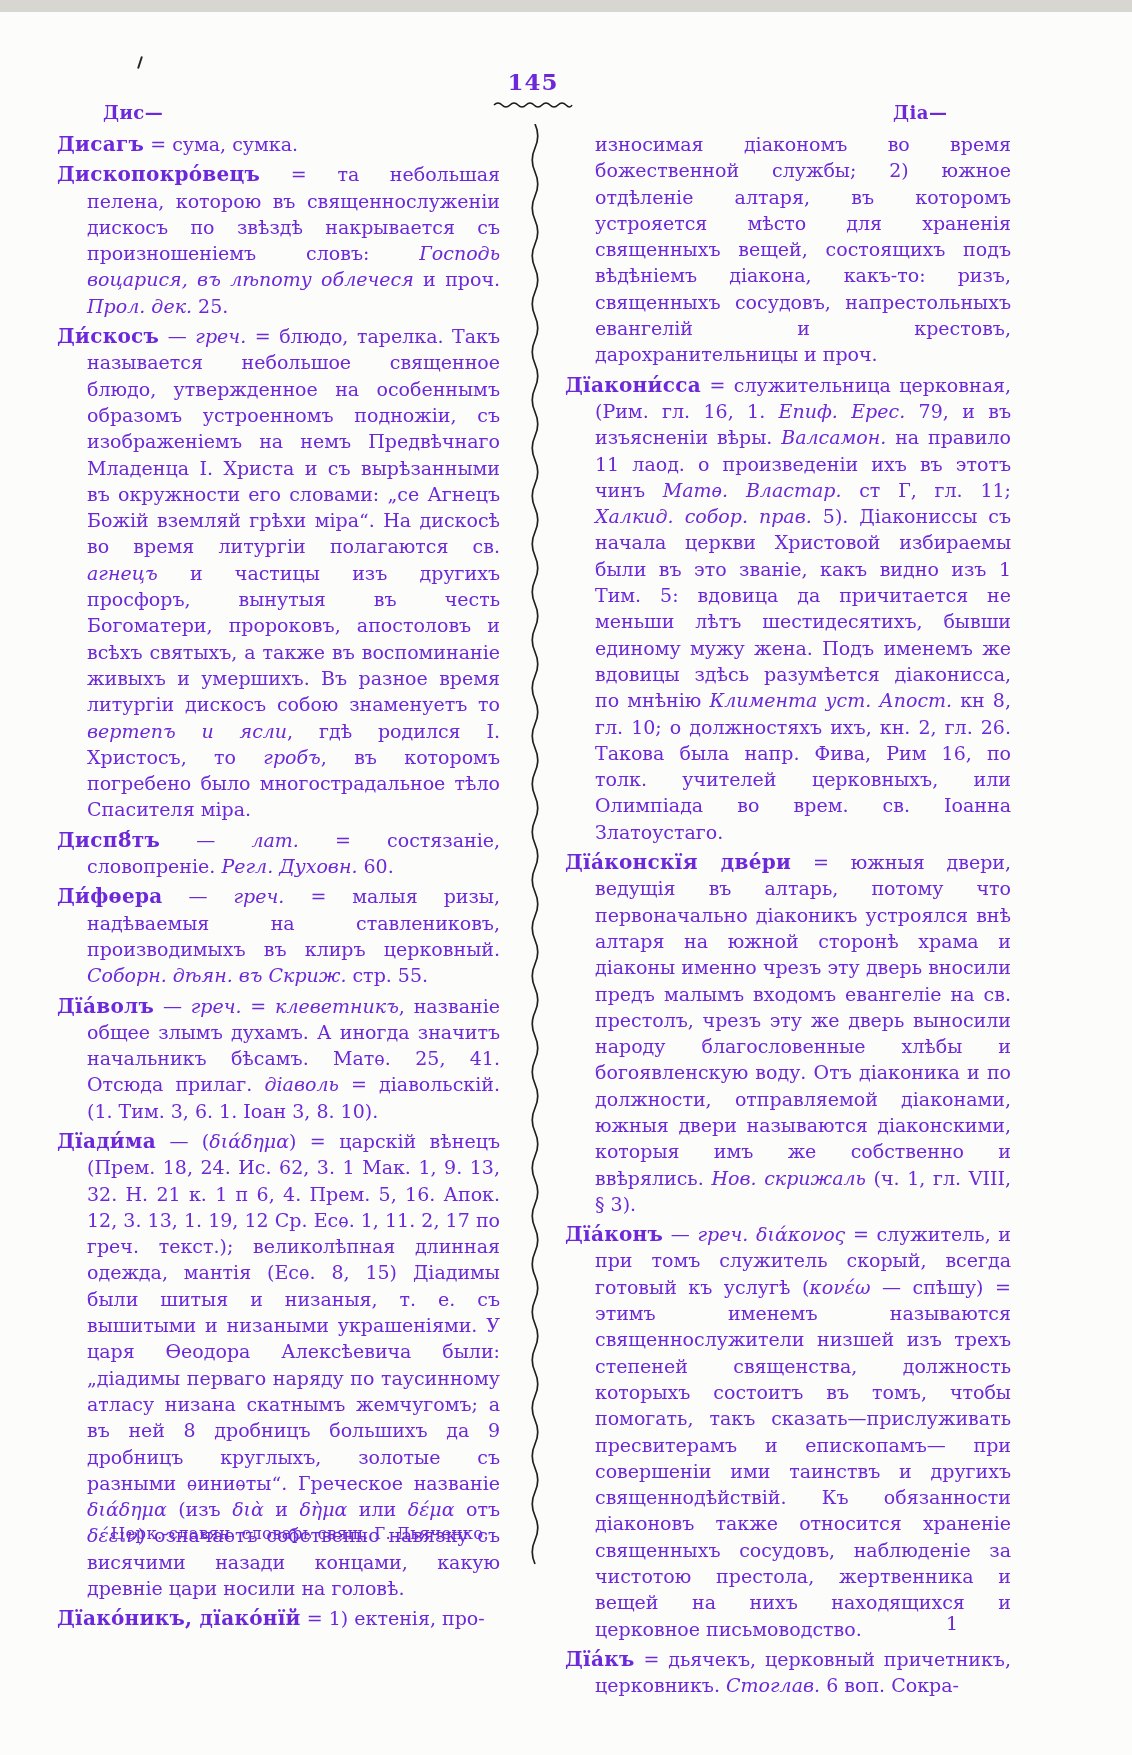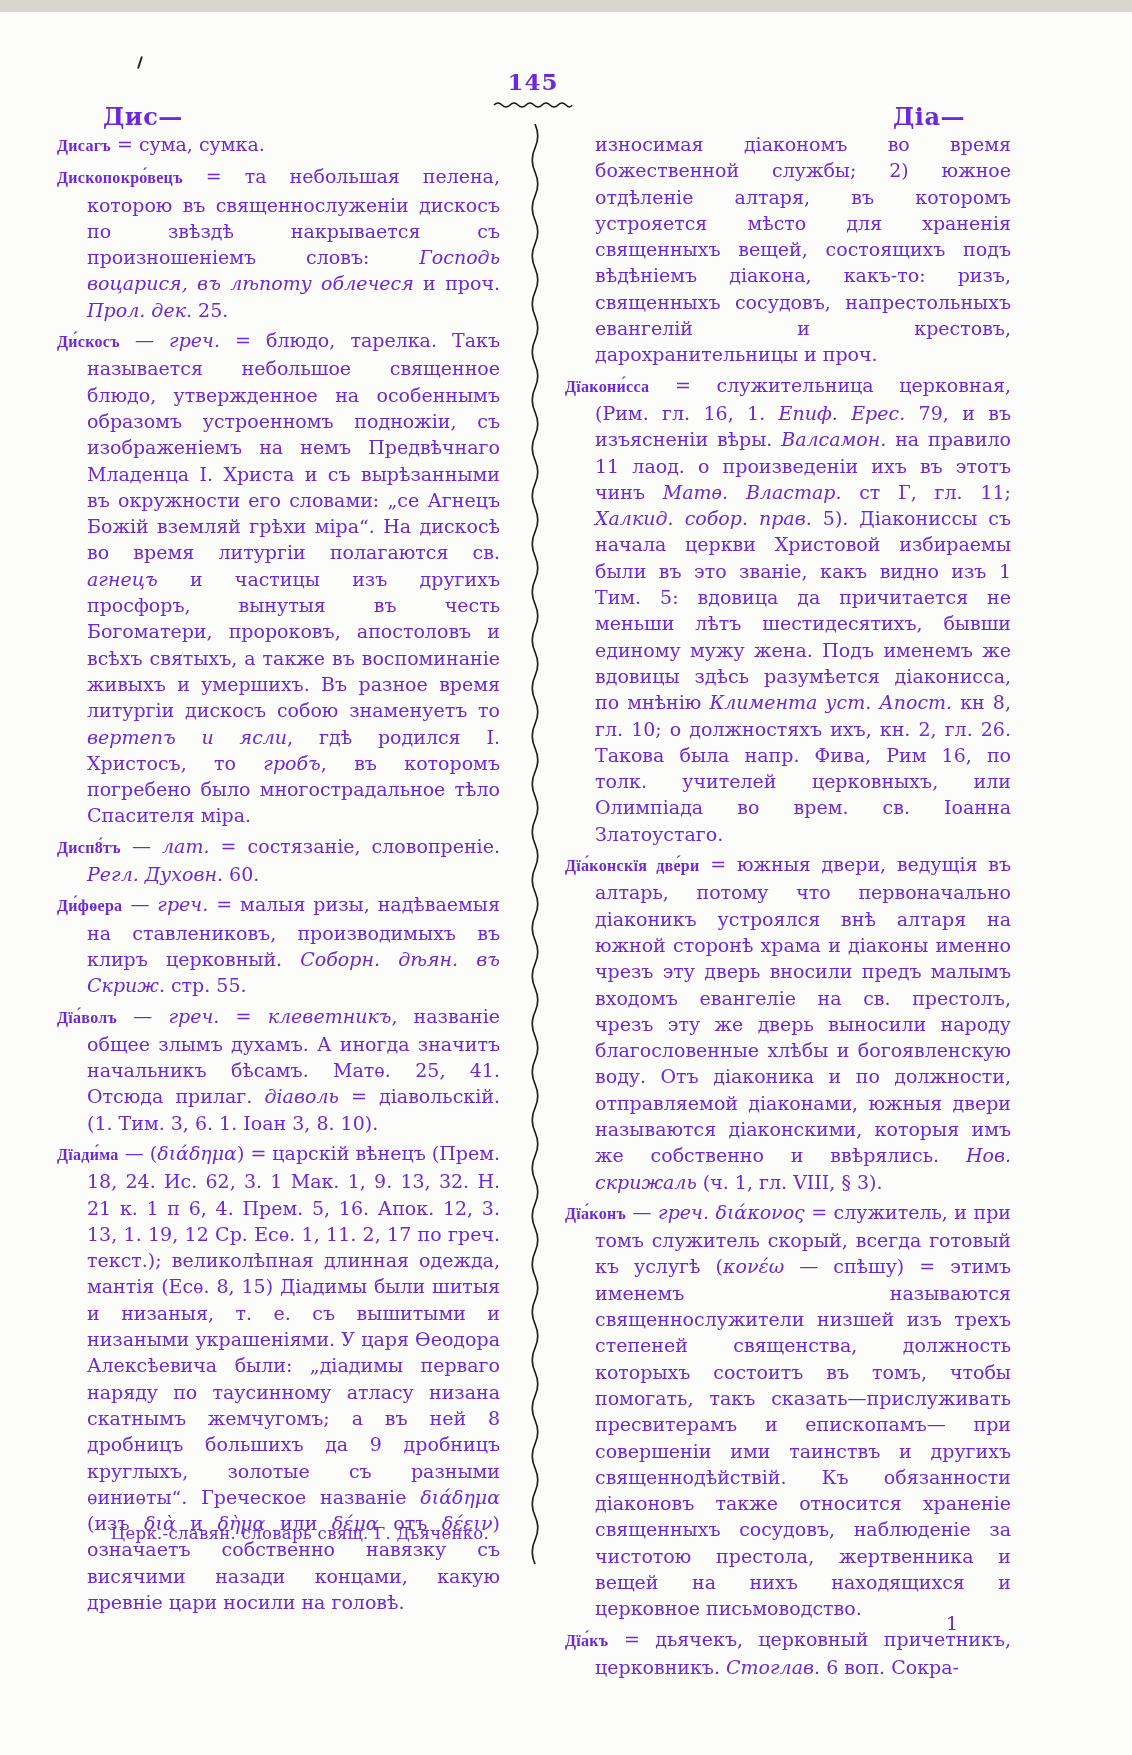--- a/index.html
+++ b/index.html
@@ -5,33 +5,33 @@
   html,body{margin:0;padding:0;background:#d8d6d0;}
   .page{
     position:relative;width:1132px;height:1755px;margin:12px auto;
     background:#fcfcfa;color:#6d28d9;overflow:hidden;
     font-family:"DejaVu Serif","Liberation Serif",serif;
   }
   
   .page-number{position:absolute;top:56px;left:478px;width:110px;text-align:center;
     font-size:23px;font-weight:bold;letter-spacing:1px;}
   .wavy-rule{position:absolute;top:88px;left:492px;}
-  .runhead{position:absolute;top:90px;font-size:24px;font-weight:bold;letter-spacing:.5px;}
+  .runhead{position:absolute;top:90px;font-size:18px;font-weight:bold;letter-spacing:.5px;}
   .runhead.left{left:103px;}
   .runhead.right{left:893px;}
   .scan-artifact{position:absolute;top:44px;left:139px;width:2px;height:13px;
     background:#2a2722;transform:rotate(18deg);border-radius:1px;}
   
   .column{position:absolute;top:119px;font-size:19px;line-height:26.3px;text-align:justify;}
   .column.left{left:57px;width:443px;}
   .column.right{left:565px;width:446px;}
   .divider{position:absolute;top:112px;left:527px;}
   .entry{margin:0 0 4px 0;padding-left:30px;text-indent:-30px;}
   .entry.cont{text-indent:0;}
-  .s-h{font-weight:bold;font-size:16px;letter-spacing:.3px;font-family:Liberation Serif, serif;}
+  .s-h{font-weight:bold;font-size:20px;letter-spacing:.3px;}
   .s-i,.s-g{font-style:italic;}
   
   .imprint{position:absolute;top:1512px;left:80px;width:440px;text-align:center;
     font-size:16.5px;letter-spacing:.3px;}
   .signature{position:absolute;top:1600px;left:946px;font-size:19px;}
 </style>
 </head>
 <body>
 
 <div class="page">
@@ -52,20 +52,21 @@
   </svg>
 
   <div class="column left" id="col-left">
       <p class="entry"><span class="s-h">Дисагъ</span><span class="s-n"> = сума, сумка.</span></p>
       <p class="entry"><span class="s-h">Дископокро́вецъ</span><span class="s-n"> = та небольшая пелена, которою въ священнослуженіи дискосъ по звѣздѣ накрывается съ произношеніемъ словъ: </span><span class="s-i">Господь воцарися, въ лѣпоту облечеся</span><span class="s-n"> и проч. </span><span class="s-i">Прол. дек.</span><span class="s-n"> 25.</span></p>
       <p class="entry"><span class="s-h">Ди́скосъ</span><span class="s-n"> — </span><span class="s-i">греч.</span><span class="s-n"> = блюдо, тарелка. Такъ называется небольшое священное блюдо, утвержденное на особеннымъ образомъ устроенномъ подножіи, съ изображеніемъ на немъ Предвѣчнаго Младенца І. Христа и съ вырѣзанными въ окружности его словами: „се Агнецъ Божій вземляй грѣхи міра“. На дискосѣ во время литургіи полагаются св. </span><span class="s-i">агнецъ</span><span class="s-n"> и частицы изъ другихъ просфоръ, вынутыя въ честь Богоматери, пророковъ, апостоловъ и всѣхъ святыхъ, а также въ воспоминаніе живыхъ и умершихъ. Въ разное время литургіи дискосъ собою знаменуетъ то </span><span class="s-i">вертепъ и ясли</span><span class="s-n">, гдѣ родился І. Христосъ, то </span><span class="s-i">гробъ</span><span class="s-n">, въ которомъ погребено было многострадальное тѣло Спасителя міра.</span></p>
       <p class="entry"><span class="s-h">Дисп8́тъ</span><span class="s-n"> — </span><span class="s-i">лат.</span><span class="s-n"> = состязаніе, словопреніе. </span><span class="s-i">Регл. Духовн.</span><span class="s-n"> 60.</span></p>
       <p class="entry"><span class="s-h">Ди́фѳера</span><span class="s-n"> — </span><span class="s-i">греч.</span><span class="s-n"> = малыя ризы, надѣваемыя на ставлениковъ, производимыхъ въ клиръ церковный. </span><span class="s-i">Соборн. дѣян. въ Скриж.</span><span class="s-n"> стр. 55.</span></p>
       <p class="entry"><span class="s-h">Дїа́волъ</span><span class="s-n"> — </span><span class="s-i">греч.</span><span class="s-n"> = </span><span class="s-i">клеветникъ</span><span class="s-n">, названіе общее злымъ духамъ. А иногда значитъ начальникъ бѣсамъ. Матѳ. 25, 41. Отсюда прилаг. </span><span class="s-i">діаволь</span><span class="s-n"> = діавольскій. (1. Тим. 3, 6. 1. Іоан 3, 8. 10).</span></p>
       <p class="entry"><span class="s-h">Дїади́ма</span><span class="s-n"> — (</span><span class="s-g">διάδημα</span><span class="s-n">) = царскій вѣнецъ (Прем. 18, 24. Ис. 62, 3. 1 Мак. 1, 9. 13, 32. Н. 21 к. 1 п 6, 4. Прем. 5, 16. Апок. 12, 3. 13, 1. 19, 12 Ср. Есѳ. 1, 11. 2, 17 по греч. текст.); великолѣпная длинная одежда, мантія (Есѳ. 8, 15) Діадимы были шитыя и низаныя, т. е. съ вышитыми и низаными украшеніями. У царя Ѳеодора Алексѣевича были: „діадимы перваго наряду по таусинному атласу низана скатнымъ жемчугомъ; а въ ней 8 дробницъ большихъ да 9 дробницъ круглыхъ, золотые съ разными ѳиниѳты“. Греческое названіе </span><span class="s-g">διάδημα</span><span class="s-n"> (изъ </span><span class="s-g">διὰ</span><span class="s-n"> и </span><span class="s-g">δὴμα</span><span class="s-n"> или </span><span class="s-g">δέμα</span><span class="s-n"> отъ </span><span class="s-g">δέειν</span><span class="s-n">) означаетъ собственно навязку съ висячими назади концами, какую древніе цари носили на головѣ.</span></p>
+      <p class="entry"><span class="s-h">Дїако́никъ, дїако́нїй</span><span class="s-n"> = 1) ектенія, про-</span></p>
     </div>
   <div class="column right" id="col-right">
       <p class="entry cont"><span class="s-n">износимая діакономъ во время божественной службы; 2) южное отдѣленіе алтаря, въ которомъ устрояется мѣсто для храненія священныхъ вещей, состоящихъ подъ вѣдѣніемъ діакона, какъ-то: ризъ, священныхъ сосудовъ, напрестольныхъ евангелій и крестовъ, дарохранительницы и проч.</span></p>
       <p class="entry"><span class="s-h">Дїакони́сса</span><span class="s-n"> = служительница церковная, (Рим. гл. 16, 1. </span><span class="s-i">Епиф. Ерес.</span><span class="s-n"> 79, и въ изъясненіи вѣры. </span><span class="s-i">Валсамон.</span><span class="s-n"> на правило 11 лаод. о произведеніи ихъ въ этотъ чинъ </span><span class="s-i">Матѳ. Властар.</span><span class="s-n"> ст Г, гл. 11; </span><span class="s-i">Халкид. собор. прав.</span><span class="s-n"> 5). Діакониссы съ начала церкви Христовой избираемы были въ это званіе, какъ видно изъ 1 Тим. 5: вдовица да причитается не меньши лѣтъ шестидесятихъ, бывши единому мужу жена. Подъ именемъ же вдовицы здѣсь разумѣется діаконисса, по мнѣнію </span><span class="s-i">Климента уст. Апост.</span><span class="s-n"> кн 8, гл. 10; о должностяхъ ихъ, кн. 2, гл. 26. Такова была напр. Фива, Рим 16, по толк. учителей церковныхъ, или Олимпіада во врем. св. Іоанна Златоустаго.</span></p>
       <p class="entry"><span class="s-h">Дїа́конскїя две́ри</span><span class="s-n"> = южныя двери, ведущія въ алтарь, потому что первоначально діаконикъ устроялся внѣ алтаря на южной сторонѣ храма и діаконы именно чрезъ эту дверь вносили предъ малымъ входомъ евангеліе на св. престолъ, чрезъ эту же дверь выносили народу благословенные хлѣбы и богоявленскую воду. Отъ діаконика и по должности, отправляемой діаконами, южныя двери называются діаконскими, которыя имъ же собственно и ввѣрялись. </span><span class="s-i">Нов. скрижаль</span><span class="s-n"> (ч. 1, гл. VIII, § 3).</span></p>
       <p class="entry"><span class="s-h">Дїа́конъ</span><span class="s-n"> — </span><span class="s-i">греч.</span><span class="s-n"> </span><span class="s-g">διάκονος</span><span class="s-n"> = служитель, и при томъ служитель скорый, всегда готовый къ услугѣ (</span><span class="s-g">κονέω</span><span class="s-n"> — спѣшу) = этимъ именемъ называются священнослужители низшей изъ трехъ степеней священства, должность которыхъ состоитъ въ томъ, чтобы помогать, такъ сказать—прислуживать пресвитерамъ и епископамъ— при совершеніи ими таинствъ и другихъ священнодѣйствій. Къ обязанности діаконовъ также относится храненіе священныхъ сосудовъ, наблюденіе за чистотою престола, жертвенника и вещей на нихъ находящихся и церковное письмоводство.</span></p>
       <p class="entry"><span class="s-h">Дїа́къ</span><span class="s-n"> = дьячекъ, церковный причетникъ, церковникъ. </span><span class="s-i">Стоглав.</span><span class="s-n"> 6 воп. Сокра-</span></p>
     </div>
 
   <div class="imprint">Церк.-славян. словарь свящ. Г. Дьяченко.</div>

